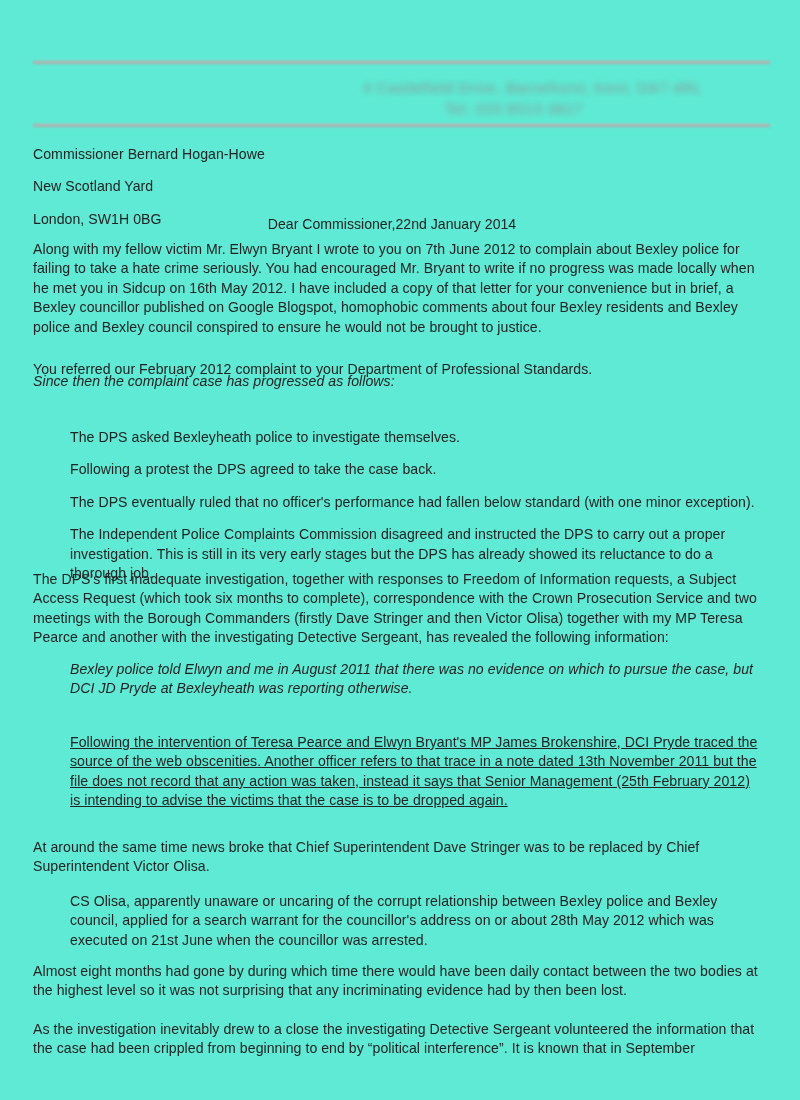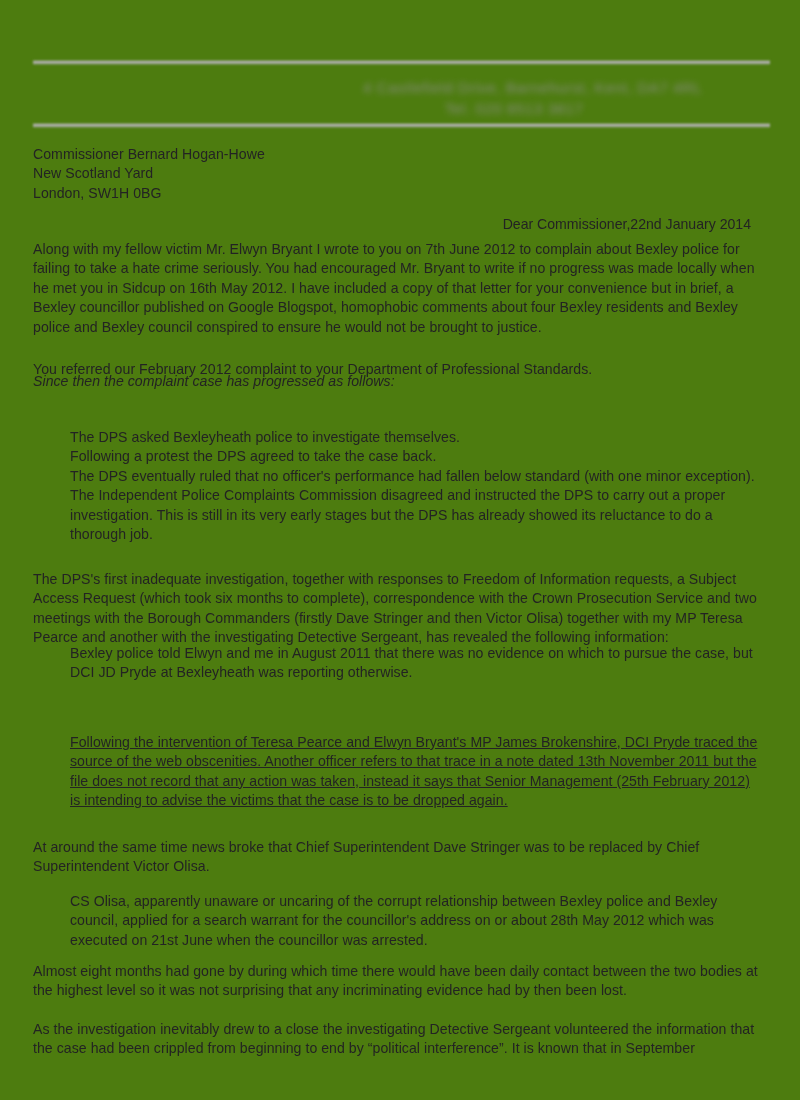--- a/index.html
+++ b/index.html
@@ -4,21 +4,21 @@
 <style>
   html, body {
     margin: 0;
     padding: 0;
     background: #ffffff;
   }
   .page {
     position: relative;
     width: 800px;
     height: 1100px;
-    background: #4d7c0f;
+    background: #5eead4;
     font-family: "Liberation Sans", sans-serif;
     color: #1a1a1a;
     overflow: hidden;
     box-sizing: border-box;
   }
 
   
   .letterhead {
     position: absolute;
     left: 33px;
@@ -72,42 +72,42 @@
     left: 70px;
     width: 688px;
   }
   .block p {
     margin: 0;
   }
   .block p + p {
     margin-top: 19.4px;
   }
   .tight p + p {
-    margin-top: 0;
+    margin-top: 13px;
   }
 
   .address-block { top: 145px; }
   .salutation-row {
     position: absolute;
     left: 33px;
     top: 215px;
     width: 718px;
     display: flex;
-    justify-content: flex-end;
+    justify-content: center;
     align-items: baseline;
     font-size: 14.1px;
     line-height: 19.4px;
     color: #232323;
   }
   .p-intro      { top: 240px; }
   .p-referred   { top: 360px; }
   .p-since      { top: 372px; font-style: italic; }
   .list-progress{ top: 428px; }
   .p-dps-first  { top: 570px; }
-  .list-info-1  { top: 644px; }
+  .list-info-1  { top: 660px; font-style: italic; }
   .list-info-2  { top: 733px; text-decoration: underline; }
   .p-news       { top: 838px; }
   .list-olisa   { top: 892px; }
   .p-almost     { top: 962px; }
   .p-asthe      { top: 1020px; }
 </style>
 </head>
 <body>
 
 <div class="page">

